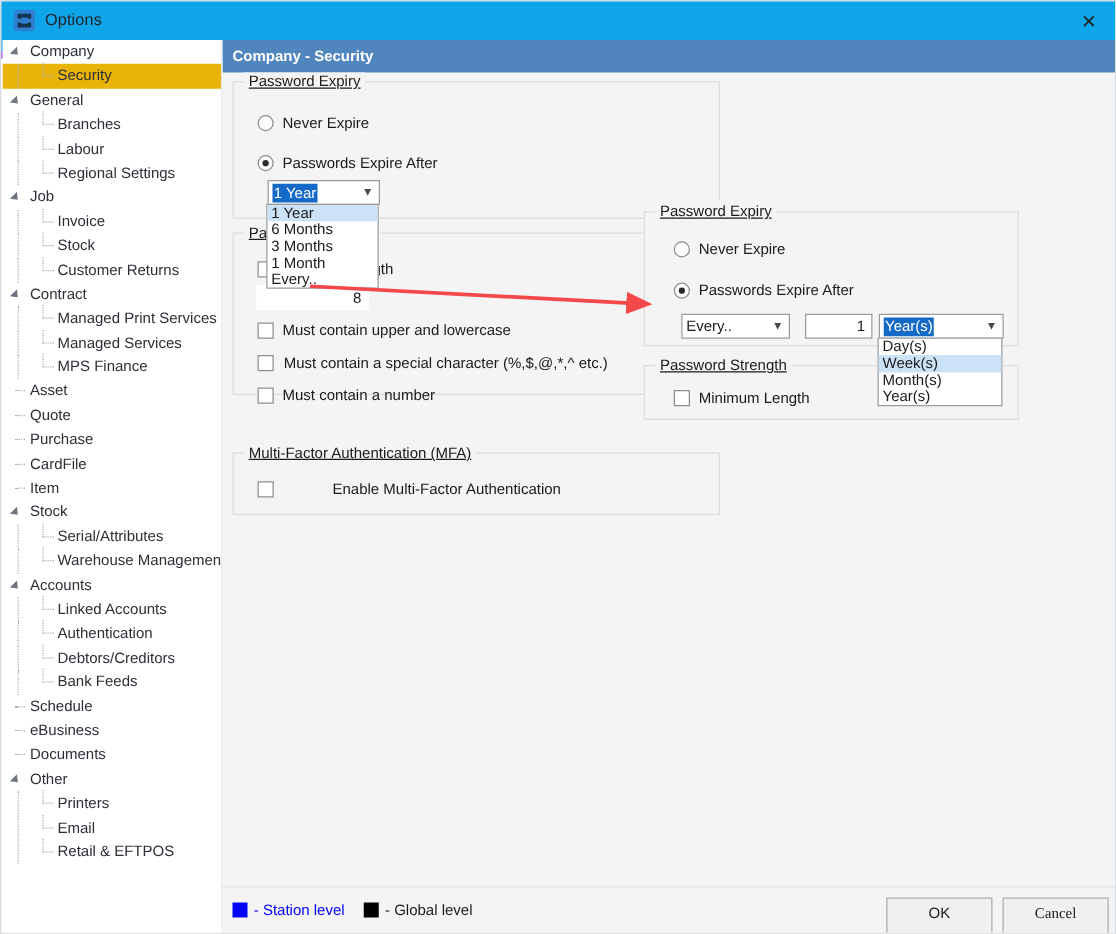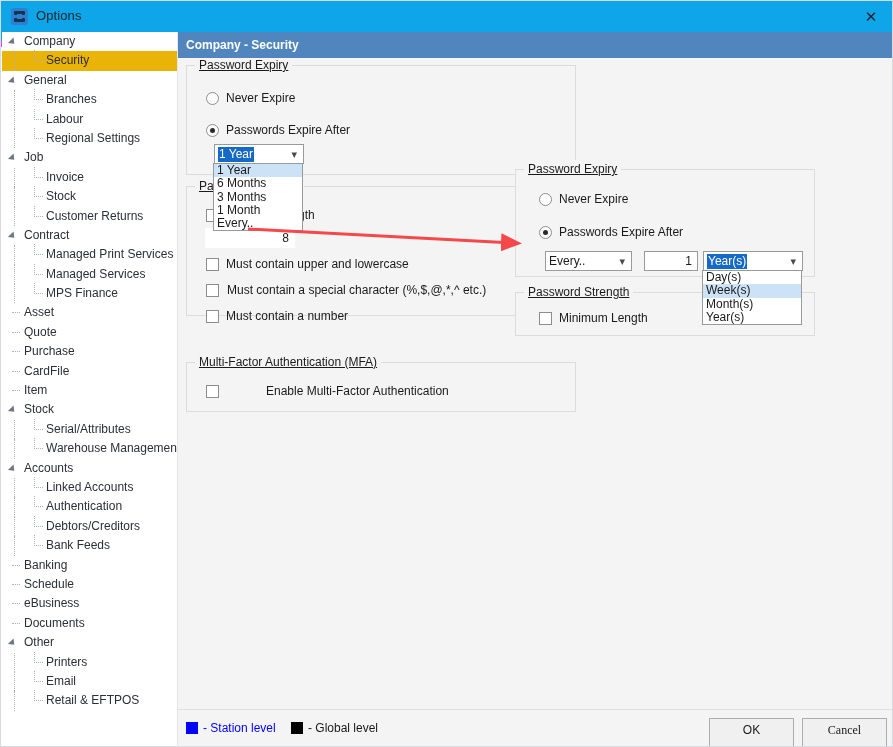--- a/index.html
+++ b/index.html
@@ -353,21 +353,20 @@
       <div class="tree-node lvl0"><span class="dotline" style="left: 10px; width: 8px;"></span><span>CardFile</span></div>
       <div class="tree-node lvl0"><span class="dotline" style="left: 10px; width: 8px;"></span><span>Item</span></div>
       <div class="tree-node lvl0"><span class="expander"></span><span>Stock</span></div>
       <div class="tree-node lvl1"><span class="vtrunk"></span><span class="vline"></span><span class="dotline"></span><span>Serial/Attributes</span></div>
       <div class="tree-node lvl1"><span class="vtrunk"></span><span class="vline"></span><span class="dotline"></span><span>Warehouse Management</span></div>
       <div class="tree-node lvl0"><span class="expander"></span><span>Accounts</span></div>
       <div class="tree-node lvl1"><span class="vtrunk"></span><span class="vline"></span><span class="dotline"></span><span>Linked Accounts</span></div>
       <div class="tree-node lvl1"><span class="vtrunk"></span><span class="vline"></span><span class="dotline"></span><span>Authentication</span></div>
       <div class="tree-node lvl1"><span class="vtrunk"></span><span class="vline"></span><span class="dotline"></span><span>Debtors/Creditors</span></div>
       <div class="tree-node lvl1"><span class="vtrunk"></span><span class="vline"></span><span class="dotline"></span><span>Bank Feeds</span></div>
-      <div class="tree-node lvl0"><span class="dotline" style="left: 10px; width: 8px;"></span><span>Banking</span></div>
       <div class="tree-node lvl0"><span class="dotline" style="left: 10px; width: 8px;"></span><span>Schedule</span></div>
       <div class="tree-node lvl0"><span class="dotline" style="left: 10px; width: 8px;"></span><span>eBusiness</span></div>
       <div class="tree-node lvl0"><span class="dotline" style="left: 10px; width: 8px;"></span><span>Documents</span></div>
       <div class="tree-node lvl0"><span class="expander"></span><span>Other</span></div>
       <div class="tree-node lvl1"><span class="vtrunk"></span><span class="vline"></span><span class="dotline"></span><span>Printers</span></div>
       <div class="tree-node lvl1"><span class="vtrunk"></span><span class="vline"></span><span class="dotline"></span><span>Email</span></div>
       <div class="tree-node lvl1"><span class="vtrunk"></span><span class="vline"></span><span class="dotline"></span><span>Retail &amp; EFTPOS</span></div>
     </div>
 
   <div id="content">

